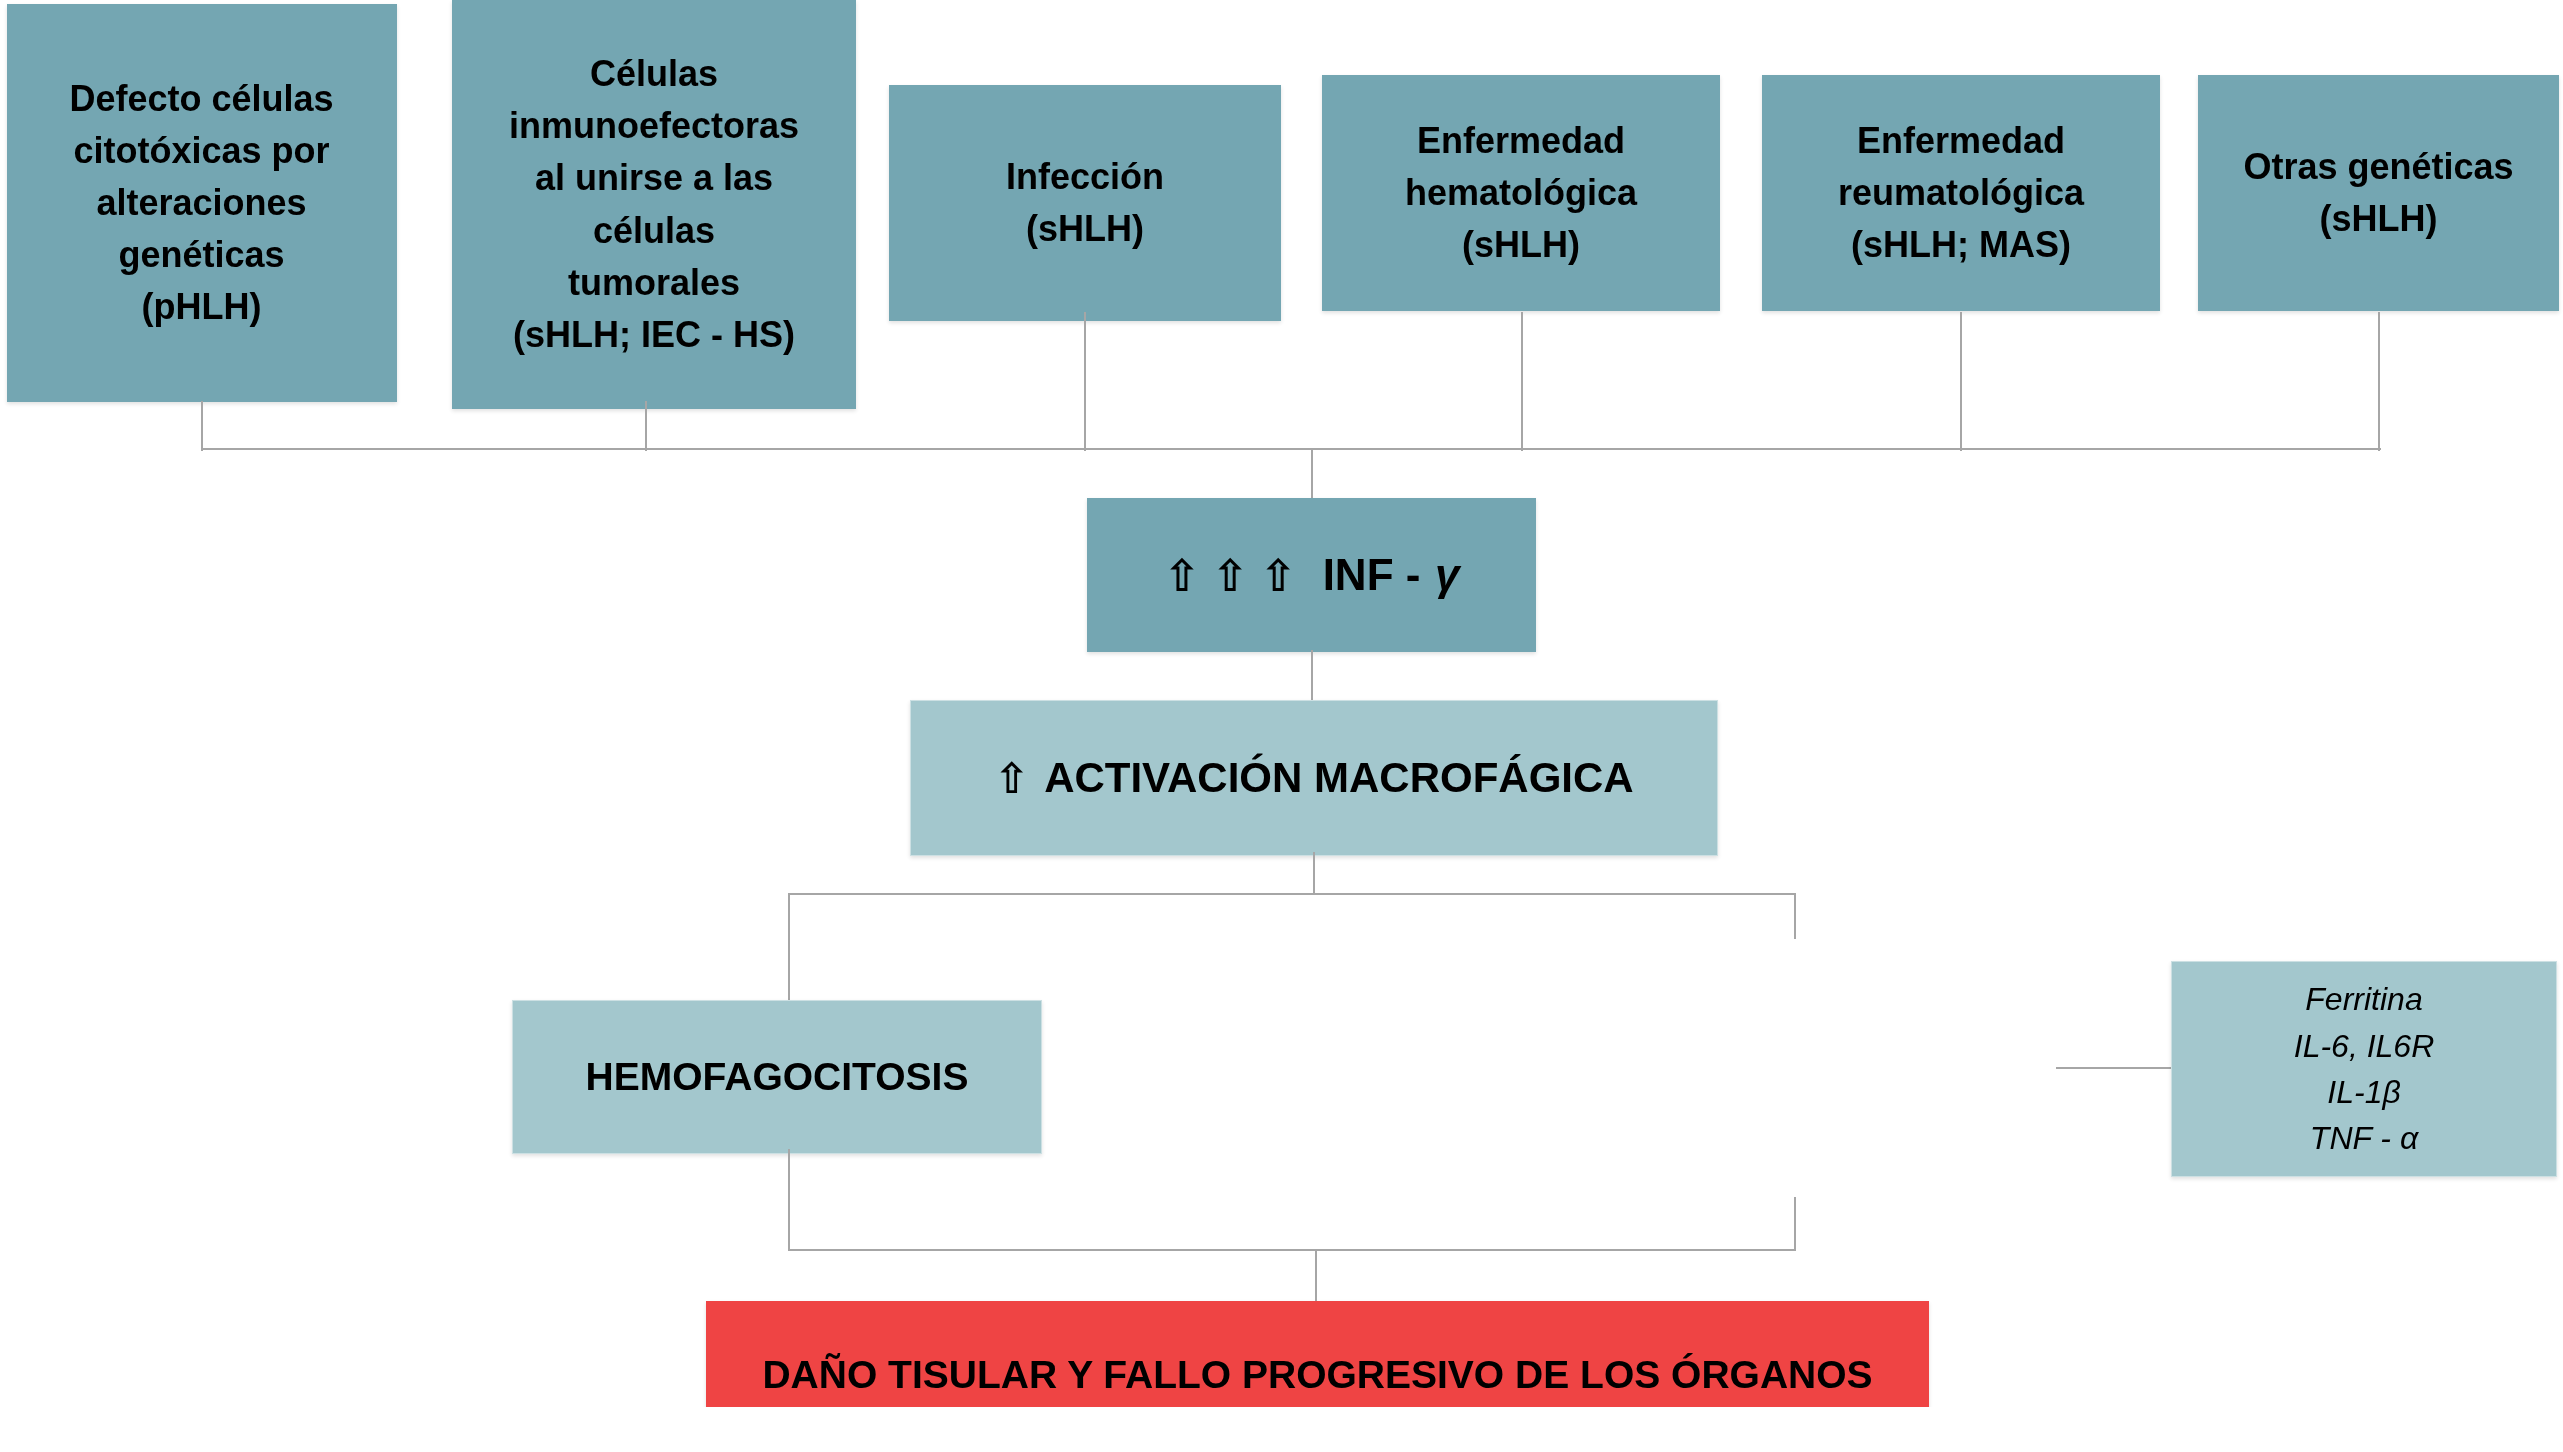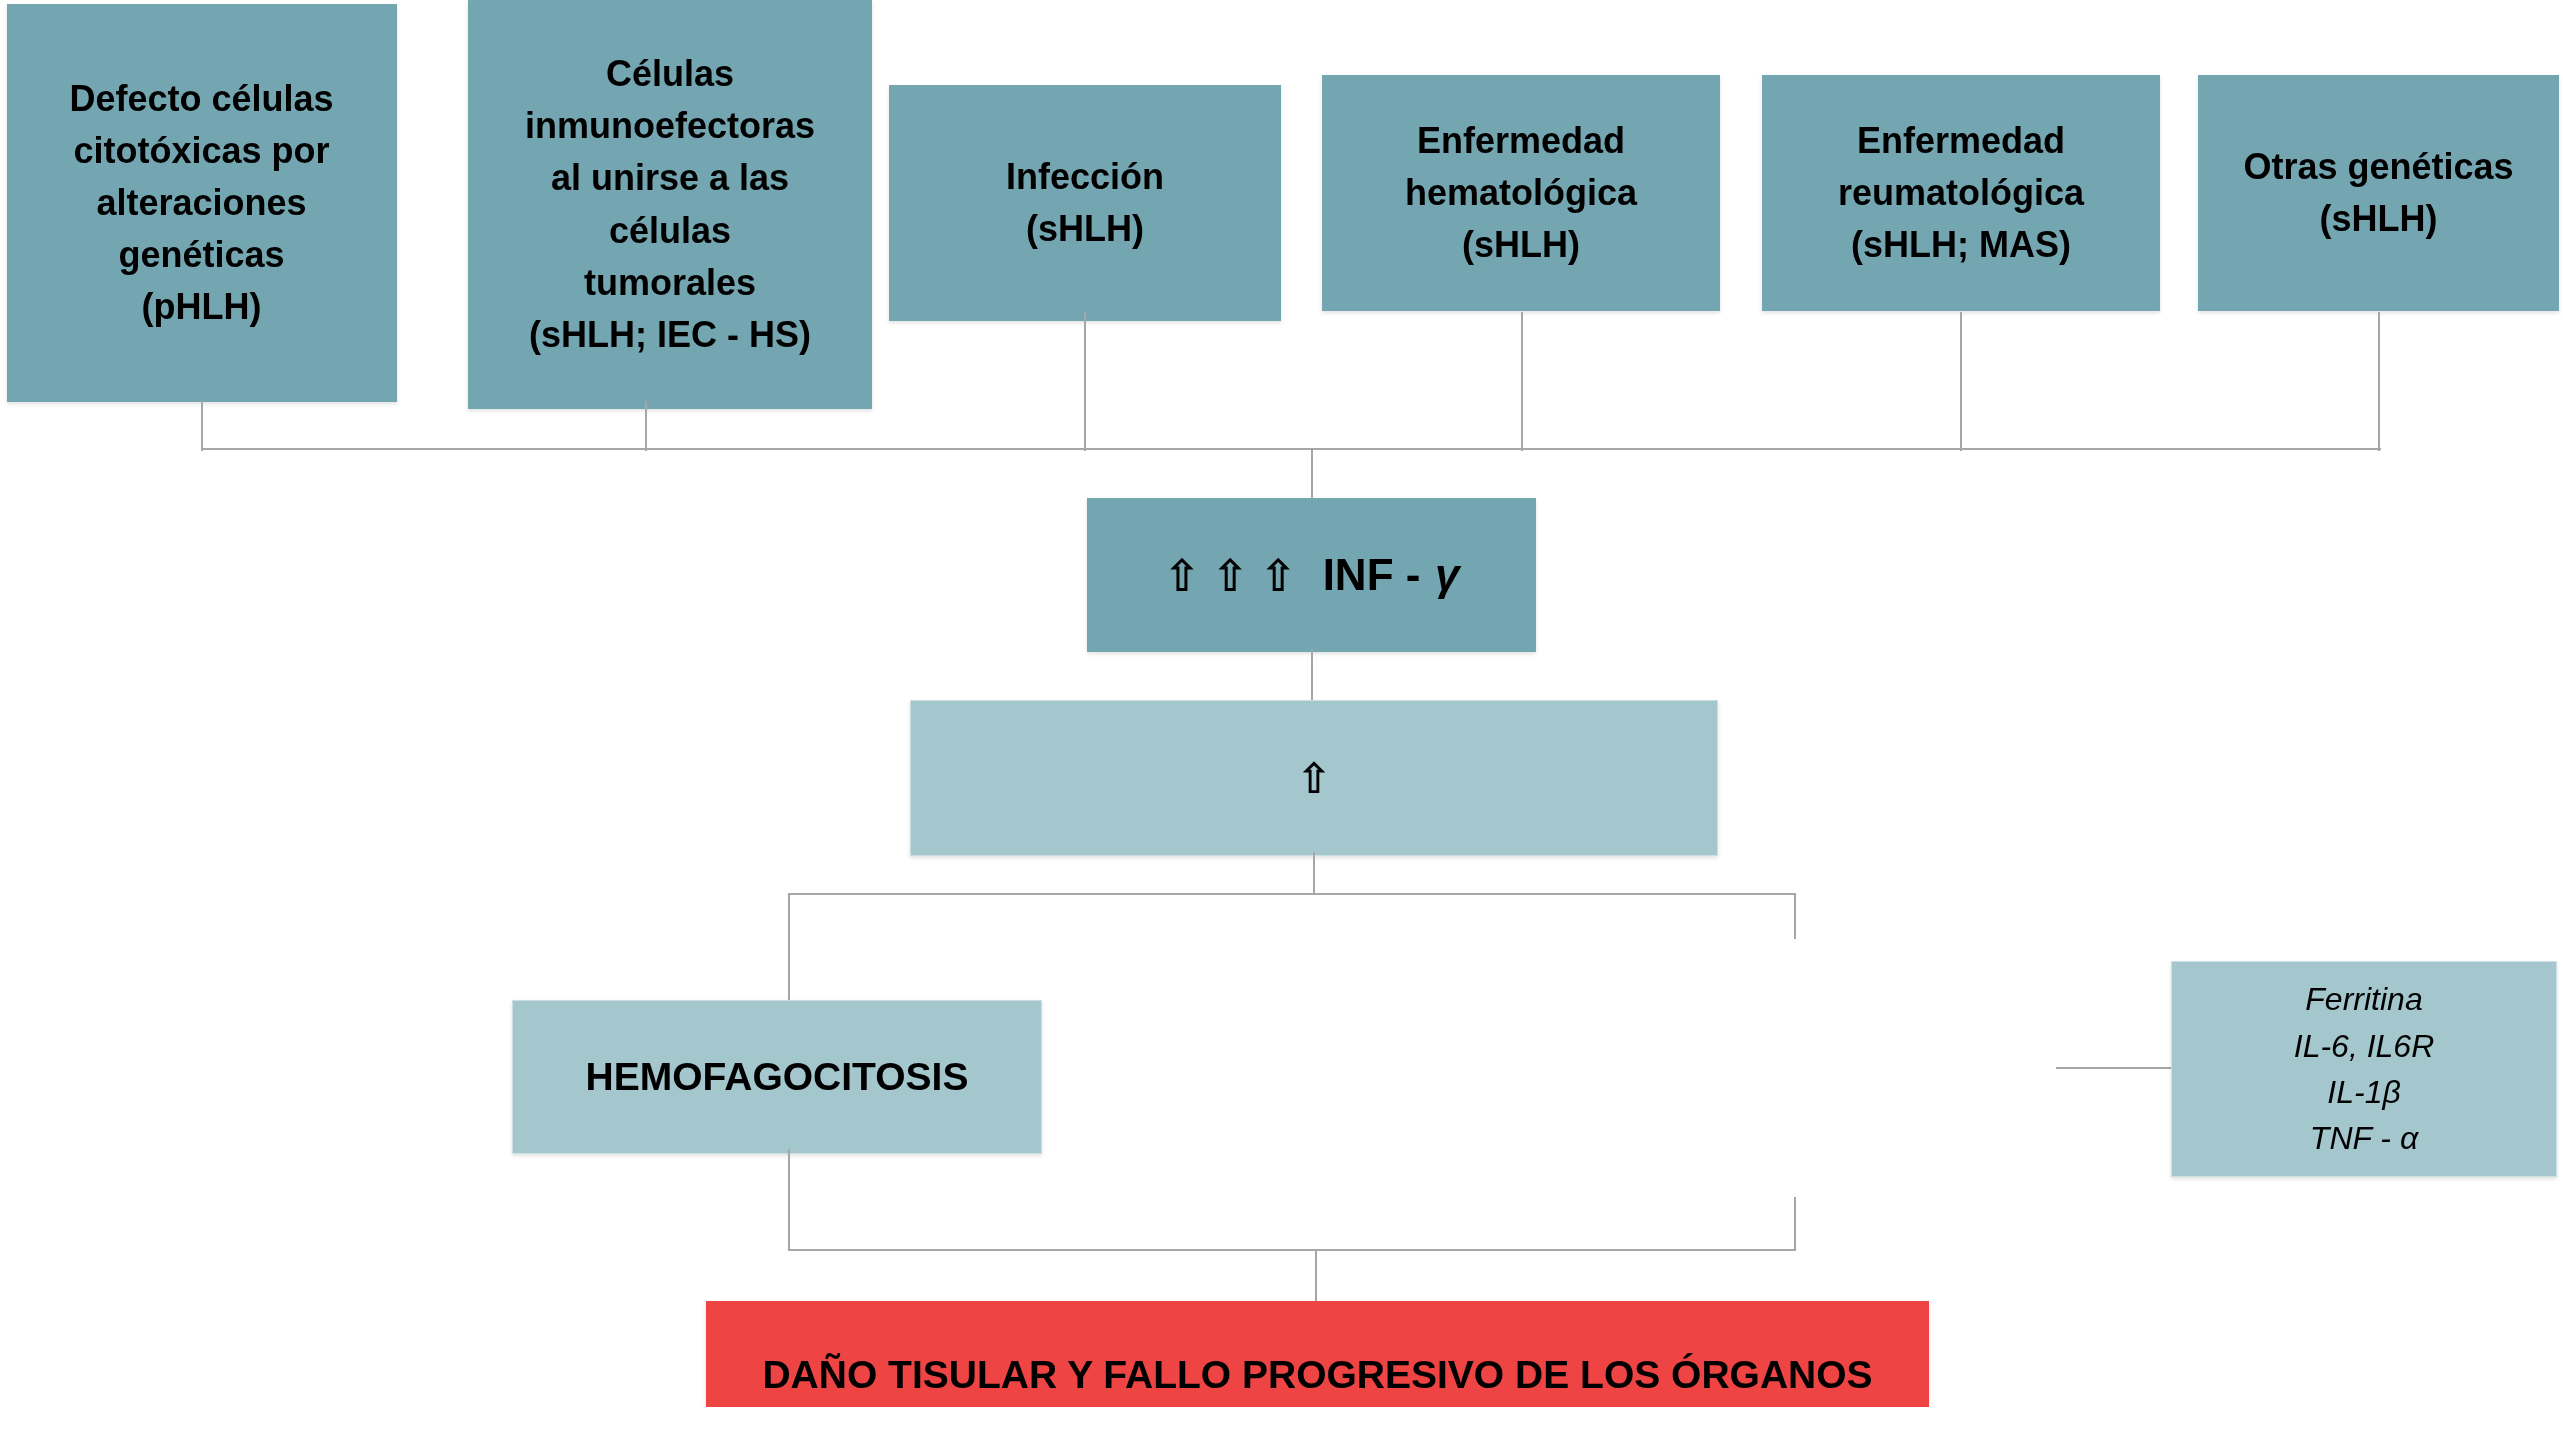--- a/index.html
+++ b/index.html
@@ -17,21 +17,21 @@
     text-align:center;
     font-weight:bold;
     white-space:pre-line;
     box-shadow:0 2.4px 4px rgba(0,0,0,0.12);
   }
   .dark{background:#74a6b2;}
   .light{background:#a3c7cd;border:1.6px solid rgba(255,255,255,0.45);}
   .cyan{background:#ef4444;}
   .etio{font-size:36px;line-height:1.45;}
   .b0{left:6.5px;top:4px;width:390px;height:398px;}
-  .b1{left:468px;top:0px;width:404px;height:409px;}
+  .b1{left:452px;top:0px;width:404px;height:409px;}
   .b2{left:889px;top:85px;width:392px;height:236px;}
   .b3{left:1322px;top:75px;width:398px;height:236px;}
   .b4{left:1762px;top:75px;width:398px;height:236px;}
   .b5{left:2198px;top:75px;width:361px;height:236px;}
   .inf{left:1087px;top:498px;width:449px;height:154px;font-size:44px;gap:14.6px;}
   .inf .arrows{letter-spacing:11.3px;font-weight:bold;}
   .gamma{font-style:italic;font-weight:bold;}
   .act{left:910px;top:700px;width:806px;height:154px;font-size:42px;gap:14.6px;}
   .hemo{left:512px;top:1000px;width:528px;height:152px;font-size:39px;}
   .lib{left:1530px;top:936px;width:528px;height:263px;font-size:37px;line-height:1.5;}
@@ -81,20 +81,21 @@
   <div class="box dark inf">
     <span class="arrows">⇧⇧⇧</span>
     <span>INF -</span>
     <span class="gamma">γ</span>
   </div>
 
   <div class="line" style="left:1311px;top:650px;width:2.4px;height:52px;"></div>
 
   <div class="box light act">
     <span>⇧</span>
+    <span>ACTIVACIÓN MACROFÁGICA</span>
   </div>
 
   <div class="line" style="left:1313px;top:852px;width:2.4px;height:43px;"></div>
   <div class="line" style="left:788px;top:893px;width:1008px;height:2.4px;"></div>
   <div class="line" style="left:788px;top:893px;width:2.4px;height:109px;"></div>
   <div class="line" style="left:1794px;top:893px;width:2.4px;height:46px;"></div>
 
   <div class="box light hemo">HEMOFAGOCITOSIS</div>
 
   <div class="line" style="left:2056px;top:1067px;width:117px;height:2.4px;"></div>

